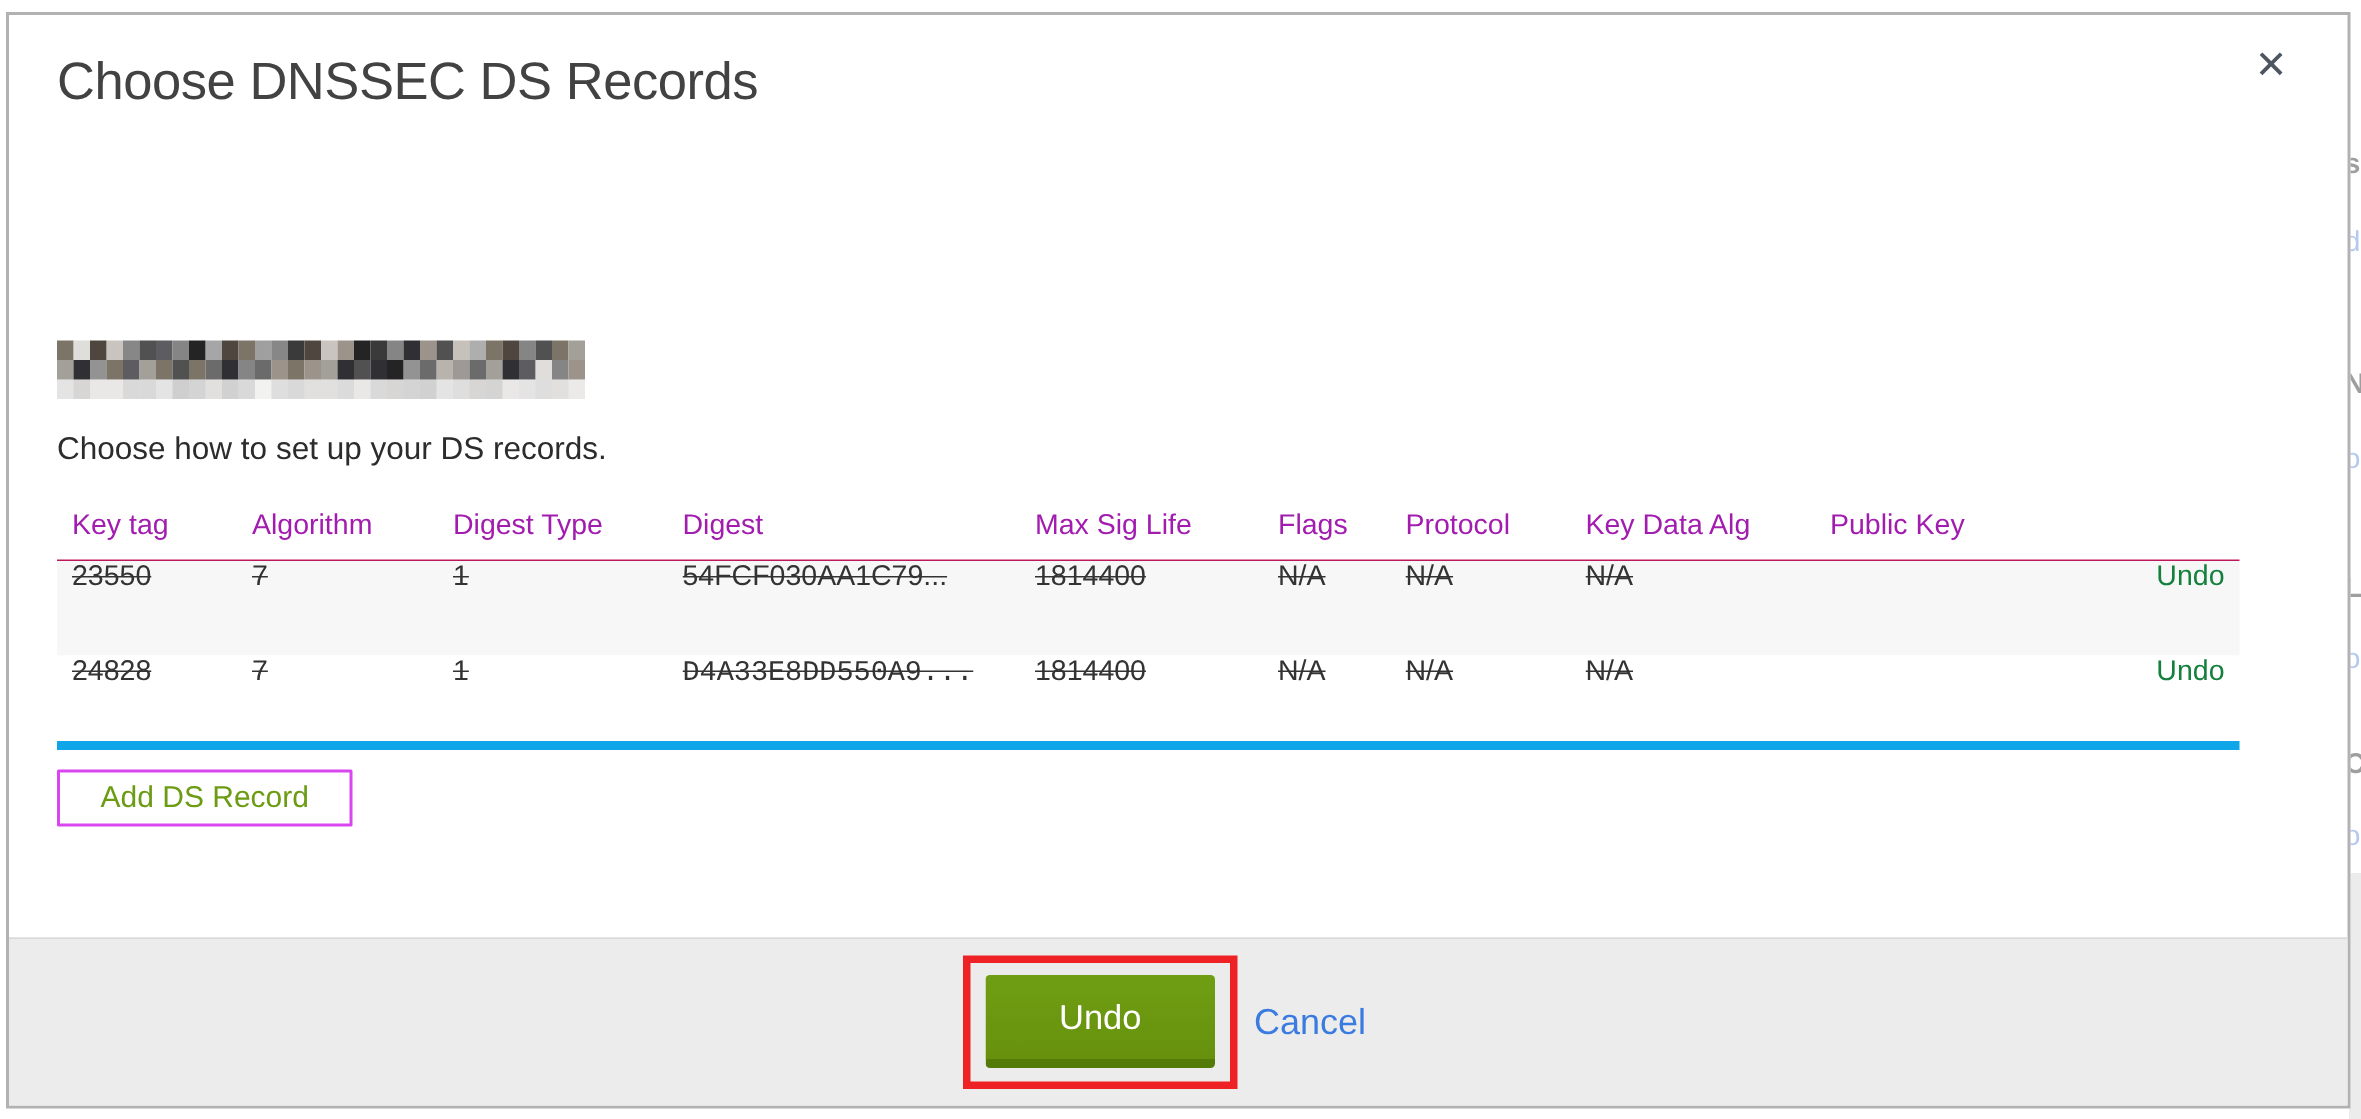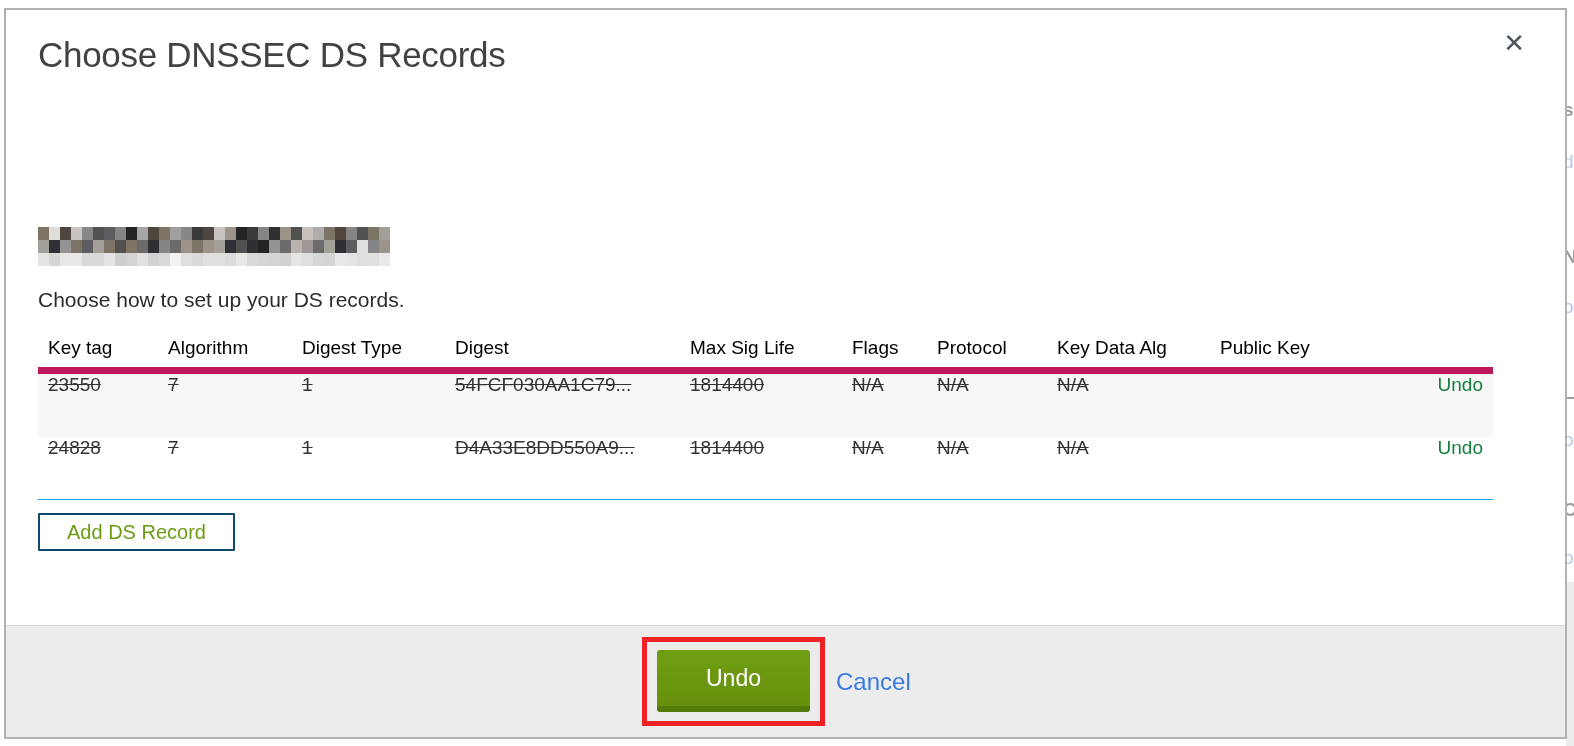--- a/index.html
+++ b/index.html
@@ -38,34 +38,34 @@
   .domain-mosaic {
     margin:152px 0 0 32px; width:352px; height:39px;
     display:grid; grid-template-columns:repeat(32,11px); grid-template-rows:repeat(3,13px);
   }
   .domain-mosaic i { display:block; width:11px; height:13px; }
 
   .instruction { margin:21px 0 0 32px; font-size:21px; color:#2c2c2c; line-height:25px; }
 
   
   .ds-table { margin:17px 32px 0 32px; width:1455px; font-size:19px; }
-  .thead { height:45px; display:flex; align-items:center; border-bottom:7px solid #be185d; color:#000000; }
+  .thead { height:45px; display:flex; align-items:center; border-bottom:1px solid #be185d; color:#a21caf; }
   .trow  { height:63px; display:flex; align-items:flex-start; color:#333; }
   .trow.odd  { background:#f7f7f7; }
-  .trow.even { background:#ffffff; border-bottom:1px solid #0ea5e9; }
+  .trow.even { background:#ffffff; border-bottom:6px solid #0ea5e9; }
   .cell { flex:0 0 auto; overflow:hidden; white-space:nowrap; }
   .cell.c0 { padding-left:10px; }
   .cell.grow { flex:1 1 auto; }
   .struck { text-decoration:line-through; }
   .action-cell { margin-left:auto; padding-right:10px; }
   .undo-link { color:#15803d; text-decoration:none; cursor:pointer; }
 
   .add-btn {
     margin:13px 0 0 32px; height:38px; padding:0 27px;
-    background:#ffffff; border:2px solid #0c4a6e; border-radius:1px;
+    background:#ffffff; border:2px solid #d946ef; border-radius:1px;
     color:#6b9c13; font-size:20px; font-family:inherit; cursor:pointer;
   }
 
   
   .modal-footer {
     height:112px; background:#ececec; border-top:1px solid #d8d8d8; position:relative;
   }
   .save-annotation {
     position:absolute; left:636px; top:11px;
     border:5px solid #ee2224; padding:8px 10px 9px 10px;
@@ -228,21 +228,21 @@
             <div class="cell " style="width: 85px;"><span class="struck">N/A</span></div>
             <div class="cell " style="width: 120px;"><span class="struck">N/A</span></div>
             <div class="cell " style="width: 163px;"><span class="struck">N/A</span></div>
             <div class="cell  grow"></div>
             <div class="cell action-cell"><a class="undo-link">Undo</a></div>
           </div>
           <div class="trow even">
             <div class="cell c0" style="width: 130px;"><span class="struck">24828</span></div>
             <div class="cell " style="width: 134px;"><span class="struck">7</span></div>
             <div class="cell " style="width: 153px;"><span class="struck">1</span></div>
-            <div class="cell " style="width: 235px;"><span class="struck">D4A33E8DD550A9...</span></div>
+            <div class="cell " style="width: 235px; font-family: Liberation Mono, monospace;"><span class="struck">D4A33E8DD550A9...</span></div>
             <div class="cell " style="width: 162px;"><span class="struck">1814400</span></div>
             <div class="cell " style="width: 85px;"><span class="struck">N/A</span></div>
             <div class="cell " style="width: 120px;"><span class="struck">N/A</span></div>
             <div class="cell " style="width: 163px;"><span class="struck">N/A</span></div>
             <div class="cell  grow"></div>
             <div class="cell action-cell"><a class="undo-link">Undo</a></div>
           </div>
         </div>
     </div>
 

